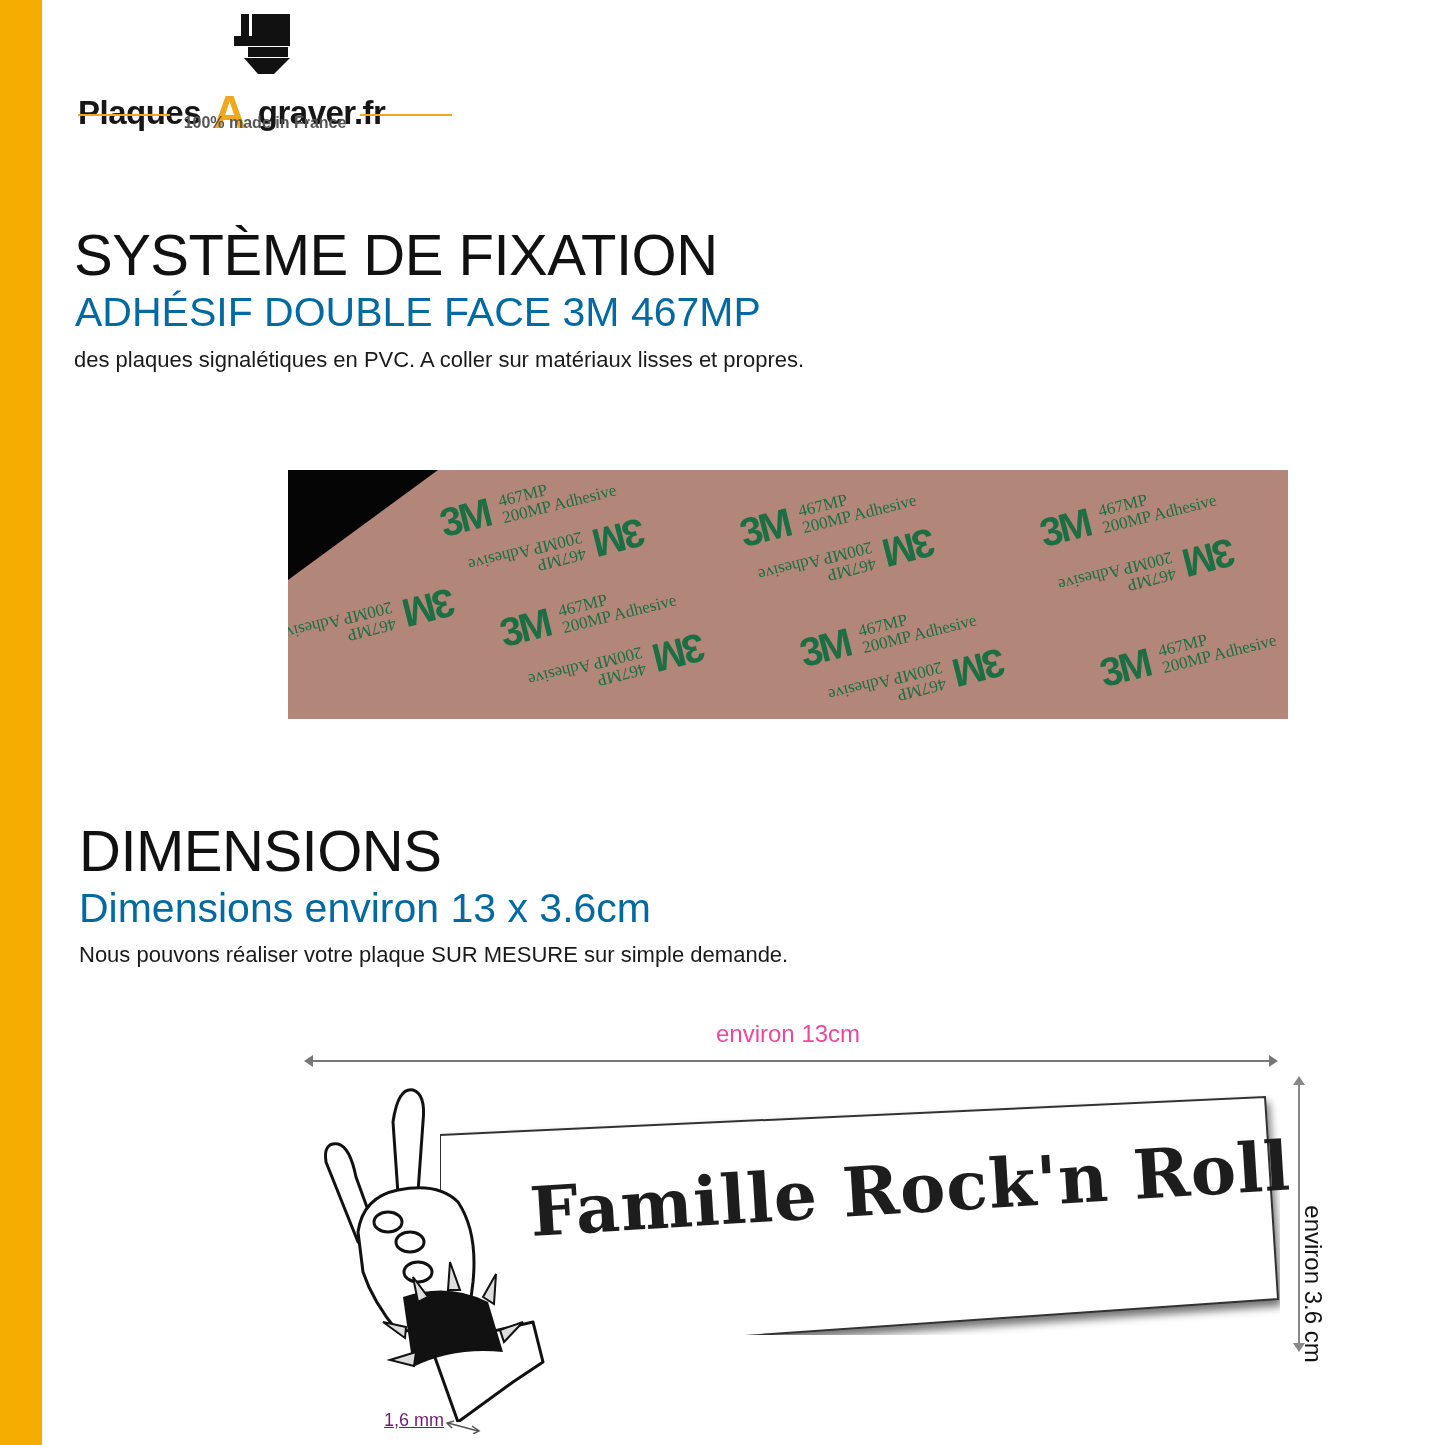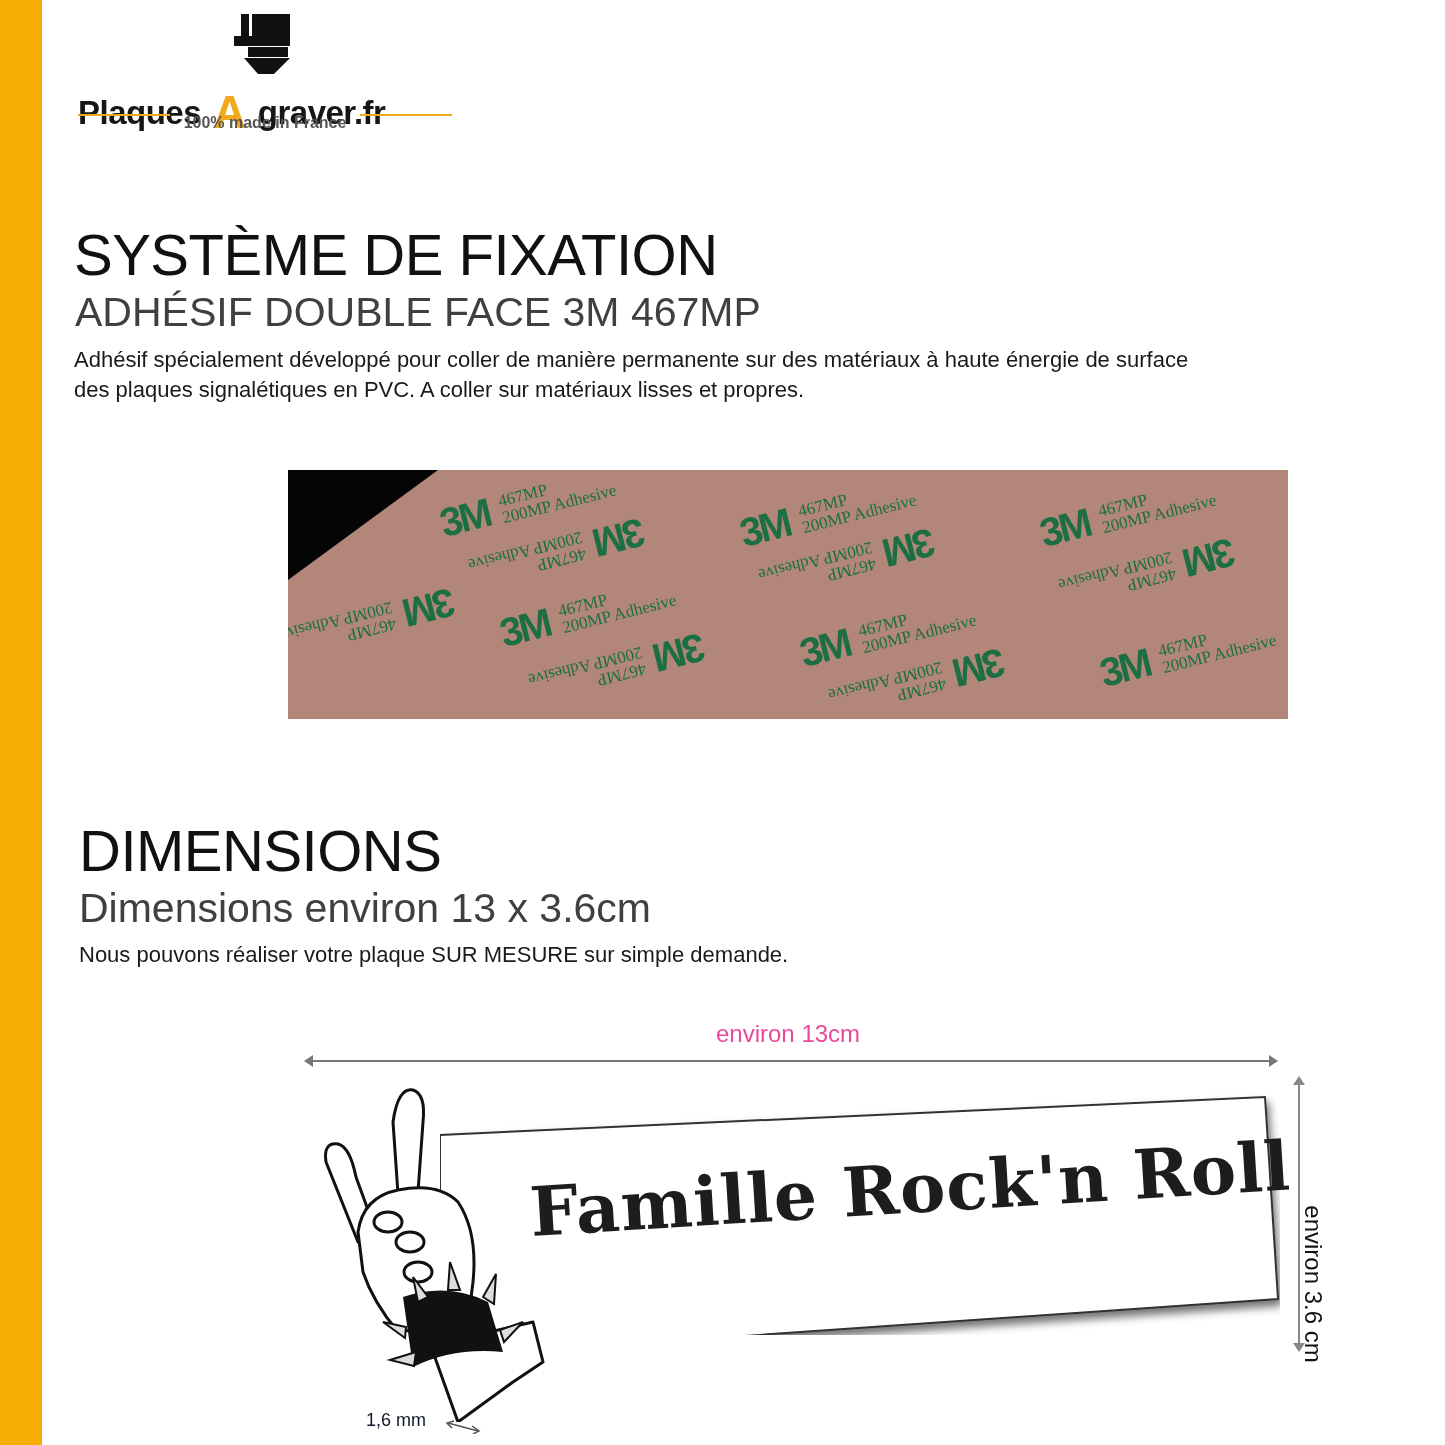--- a/index.html
+++ b/index.html
@@ -15,21 +15,21 @@
   .logo { position: absolute; left: 78px; top: 14px; width: 380px; height: 140px; }
   .logo .nozzle { position: absolute; left: 156px; top: 0; width: 64px; height: 64px; }
   .logo .brand { position: absolute; left: 0; top: 78px; display: flex; align-items: flex-end; font-weight: bold; font-size: 33px; letter-spacing: -0.5px; color: #161616; }
   .logo .brand .a { color: #f0a81c; font-size: 46px; margin: 0 12px; line-height: 40px; }
   .logo .tagline-row { position: absolute; left: 0; top: 100px; width: 374px; display: flex; align-items: flex-start; }
   .logo .tagline-row .line { flex: 1; height: 2px; background: #f0a81c; }
   .logo .tagline { font-weight: bold; font-size: 16px; color: #555; padding: 0 14px; white-space: nowrap; }
 
   
   .h-main { position: absolute; font-size: 58px; font-weight: normal; color: #111; letter-spacing: -0.5px; line-height: 1; white-space: nowrap; text-align: right; }
-  .h-sub { position: absolute; font-size: 41px; color: #404040; line-height: 1; white-space: nowrap; }
+  .h-sub { position: absolute; font-size: 41px; color: #0369a1; line-height: 1; white-space: nowrap; }
   .para { position: absolute; font-size: 22px; color: #1a1a1a; line-height: 30px; white-space: nowrap; }
 
   
   .adhesive { position: absolute; left: 288px; top: 470px; width: 1000px; height: 249px; overflow: hidden; background: #b2877a; }
   .adhesive .corner { position: absolute; left: 0; top: 0; width: 0; height: 0; border-top: 110px solid #050505; border-right: 150px solid transparent; }
   .adhesive .mark { position: absolute; color: #1c6f43; font-family: "Liberation Serif", serif; transform: rotate(-14deg); white-space: nowrap; }
   .adhesive .mark b { font-family: "Liberation Sans", sans-serif; font-size: 40px; font-weight: 900; letter-spacing: -3px; vertical-align: middle; }
   .adhesive .mark span { display: inline-block; font-size: 17px; line-height: 16px; vertical-align: middle; margin-left: 6px; }
   .adhesive .mark.flip { transform: rotate(166deg); }
 
@@ -42,21 +42,21 @@
   .arrow-v { position: absolute; left: 1298px; top: 1082px; width: 2px; height: 264px; background: #888; }
   .arrow-v::before, .arrow-v::after { content: ""; position: absolute; left: -5px; border: 6px solid transparent; }
   .arrow-v::before { top: -6px; border-bottom: 9px solid #888; border-top: 0; }
   .arrow-v::after { bottom: -6px; border-top: 9px solid #888; border-bottom: 0; }
   .dim-label-side { position: absolute; left: 1218px; top: 1270px; width: 190px; font-size: 24px; color: #111; transform: rotate(90deg); transform-origin: center; text-align: center; }
 
   .plate { position: absolute; left: 440px; top: 1095px; width: 840px; height: 235px; }
   .plate svg { position: absolute; left: 0; top: 0; }
   .plate-text { position: absolute; left: 530px; top: 1172px; font-family: "DejaVu Serif", serif; font-weight: bold; font-size: 68px; color: #1d1d1d; transform: rotate(-3.5deg); transform-origin: left center; white-space: nowrap; letter-spacing: 1px; }
   .hand { position: absolute; left: 318px; top: 1082px; width: 230px; height: 340px; }
-  .thickness { position: absolute; left: 366px; top: 1410px; font-size: 18px; color: #0f172a; }
+  .thickness { position: absolute; left: 384px; top: 1410px; font-size: 18px; color: #701a75; text-decoration: underline; }
   .thickness-arrow { position: absolute; left: 445px; top: 1420px; width: 36px; height: 14px; }
 </style>
 </head>
 <body>
 
 <div class="side-bar"></div>
 
 <div class="logo">
   <svg class="nozzle" viewBox="0 0 64 64" width="64" height="64">
     <rect x="7" y="0" width="8" height="24" fill="#111"></rect>
@@ -73,21 +73,20 @@
   <div class="tagline-row">
     <div class="line"></div>
     <span class="tagline">100% made  in France</span>
     <div class="line"></div>
   </div>
 </div>
 
 <div class="h-main" style="left:74px; top:226px;">SYSTÈME DE FIXATION</div>
 <div class="h-sub" style="left:75px; top:292px;">ADHÉSIF DOUBLE FACE 3M 467MP</div>
 <div class="para" style="left:74px; top:345px;">
-  <div>Adhésif  spécialement développé pour coller de manière permanente sur des matériaux à haute énergie de surface</div>
   <div>des plaques signalétiques en PVC. A coller sur matériaux lisses et propres.</div>
 </div>
 
 <div class="adhesive">
   <div class="mark" style="left:150px; top:10px;"><b>3M</b><span><span>467MP</span><br><span>200MP Adhesive</span></span></div>
   <div class="mark flip" style="left:180px; top:60px;"><b>3M</b><span><span>467MP</span><br><span>200MP Adhesive</span></span></div>
   <div class="mark" style="left:450px; top:20px;"><b>3M</b><span><span>467MP</span><br><span>200MP Adhesive</span></span></div>
   <div class="mark flip" style="left:470px; top:70px;"><b>3M</b><span><span>467MP</span><br><span>200MP Adhesive</span></span></div>
   <div class="mark" style="left:750px; top:20px;"><b>3M</b><span><span>467MP</span><br><span>200MP Adhesive</span></span></div>
   <div class="mark flip" style="left:770px; top:80px;"><b>3M</b><span><span>467MP</span><br><span>200MP Adhesive</span></span></div>

